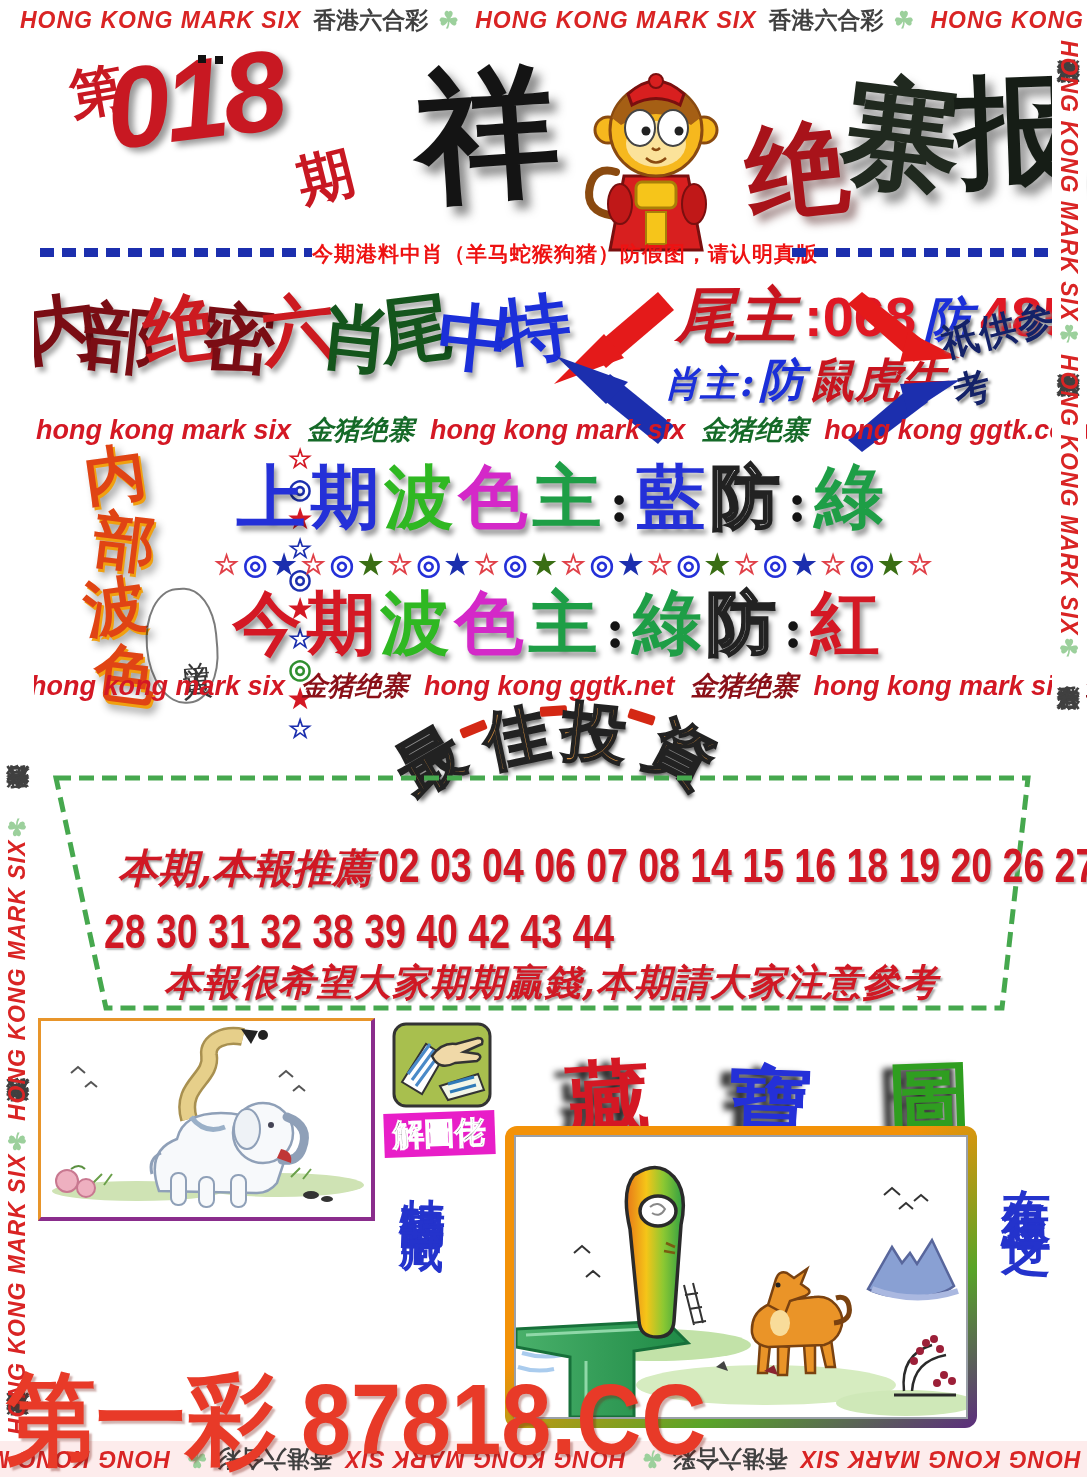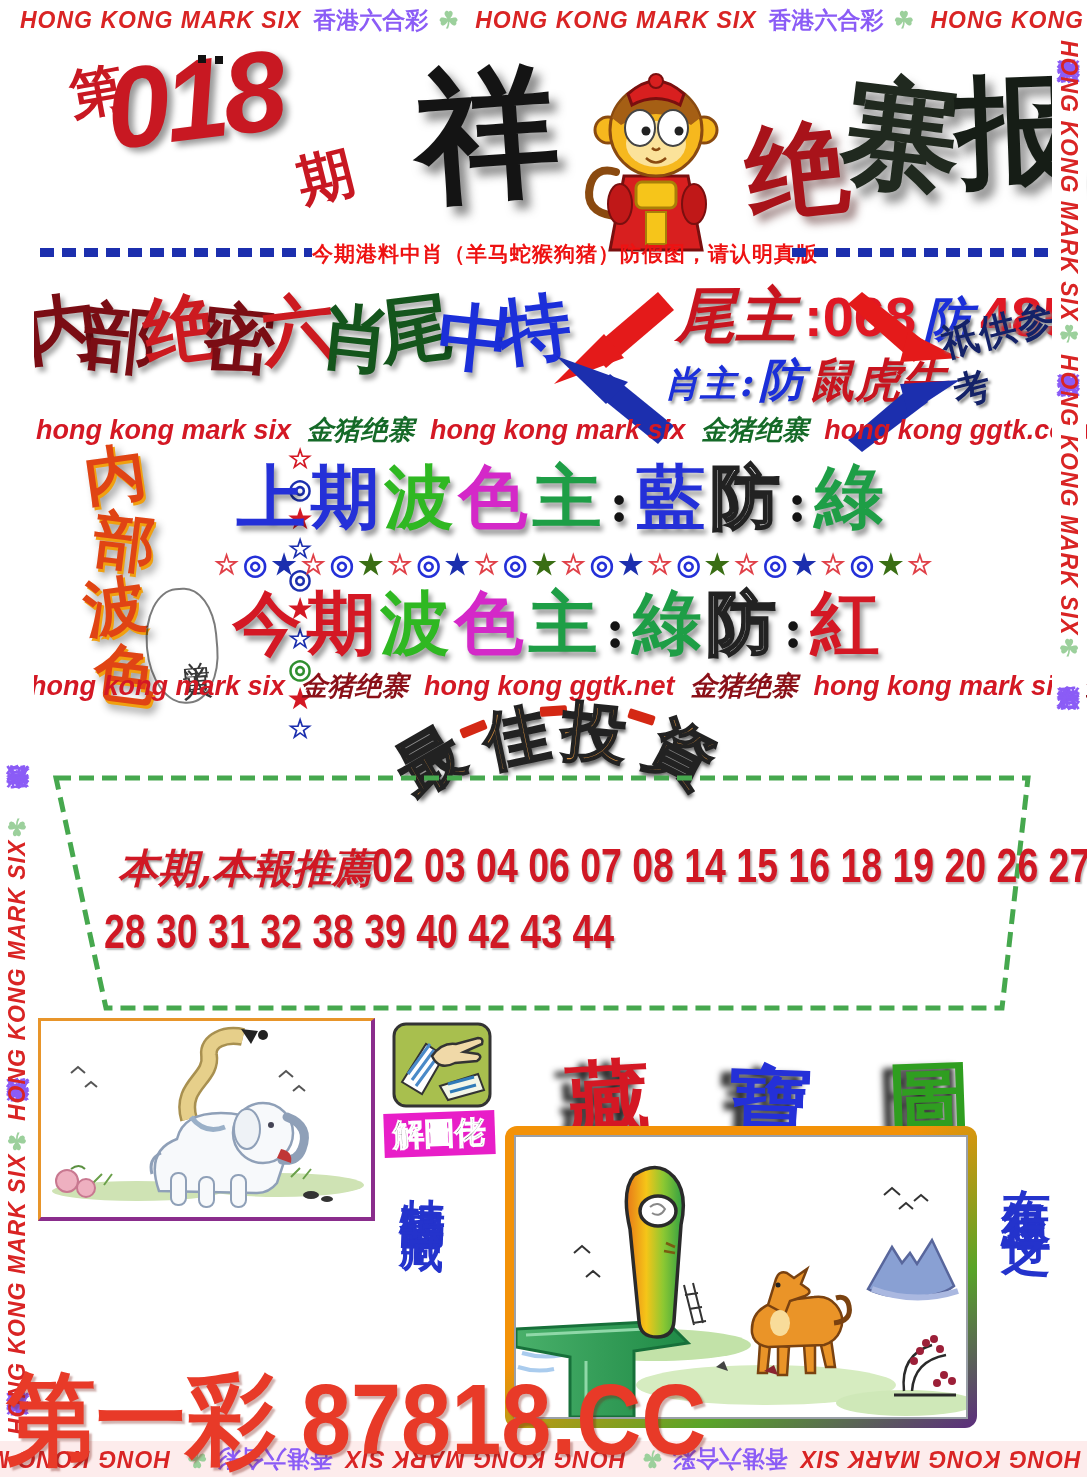--- a/index.html
+++ b/index.html
@@ -4,21 +4,21 @@
 <style>
   html,body{margin:0;padding:0}
   #page{position:relative;width:1087px;height:1477px;background:#fff;overflow:hidden;
         font-family:"Liberation Sans",sans-serif}
   .abs{position:absolute}
 
   
   .strip{position:absolute;background:#fff;white-space:nowrap;overflow:hidden;
          font-weight:bold;font-size:23px;z-index:2}
   .strip .en{color:#d92424;font-style:italic;margin:0 6px;letter-spacing:1px}
-  .strip .cn{color:#8b5cf6;margin:0 6px}
+  .strip .cn{color:#404040;margin:0 6px}
   .strip .leaf{color:#9cd09c;margin:0 4px}
   #strip-top{left:0;top:2px;width:1087px;height:36px;line-height:36px;padding-left:14px}
   #strip-bottom{left:0;top:1441px;width:1087px;height:36px;line-height:36px;
                 background:#fdecec;transform:rotate(180deg);padding-left:26px}
   .vstrip{writing-mode:vertical-rl;line-height:34px;height:1395px;width:34px;top:40px}
   #strip-left{left:0;transform:rotate(180deg)}
   #strip-right{left:1052px}
 
   
   .serifb{font-family:"DejaVu Serif","Liberation Serif",serif;font-weight:900}
@@ -112,21 +112,21 @@
   #bdash1{left:540px;top:706px;transform:rotate(-4deg)}
   #bdash2{left:628px;top:712px;transform:rotate(18deg)}
 
   
   #recommend-border{left:36px;top:770px;z-index:0}
   #watermark{left:150px;top:816px;font-size:106px;font-weight:bold;color:#b5b5b5;
              opacity:.55;white-space:nowrap;z-index:1;letter-spacing:2px}
   .rec-line{z-index:3;white-space:nowrap;color:#d01824}
   #rec-line-a{left:118px;top:838px;display:flex;align-items:baseline}
   #rec-label{font-family:"DejaVu Serif",serif;font-weight:900;font-style:italic;font-size:40px;
-             text-shadow:2px 2px 2px #aaa;}
+             text-shadow:2px 2px 2px #aaa;margin-right:6px}
   .rec-nums{font-size:48px;font-weight:700;transform:scaleX(.78);transform-origin:left;
             letter-spacing:0;text-shadow:2px 2px 2px #bbb}
   #rec-line-b{left:104px;top:904px}
   #rec-wish{left:164px;top:958px;font-family:"DejaVu Serif",serif;font-weight:900;font-style:italic;
             font-size:37px;letter-spacing:1px;text-shadow:2px 2px 2px #aaa}
 
   
   #elephant-frame{left:38px;top:1018px;width:330px;height:196px;background:#fff;
                   border:3px solid #e8952a;border-right:4px solid #8a2d8c;
                   border-bottom:4px solid #8a2d8c;z-index:5}
@@ -330,20 +330,21 @@
   <div class="banner-ch" id="banner-ch3">資</div>
 
   <svg class="abs" id="recommend-border" width="1012" height="246" viewBox="0 0 1012 246">
     <polygon points="20,8 992,8 966,238 70,238" fill="none" stroke="#46a84e" stroke-width="5" stroke-dasharray="15 8"></polygon>
   </svg>
   <div class="abs rec-line" id="rec-line-a">
     <span id="rec-label">本期,本報推薦</span>
     <span class="rec-nums">02 03 04 06 07 08 14 15 16 18 19 20 26 27</span>
   </div>
   <div class="abs rec-line rec-nums" id="rec-line-b">28 30 31 32 38 39 40 42 43 44</div>
+  <div class="abs rec-line" id="rec-wish">本報很希望大家期期贏錢,本期請大家注意參考</div>
 
   <div class="abs" id="elephant-frame">
     <svg width="324" height="190" viewBox="0 0 324 190">
       <ellipse cx="96" cy="170" rx="85" ry="10" fill="#cfe3b4"></ellipse>
       <ellipse cx="238" cy="164" rx="85" ry="12" fill="#cfe3b4"></ellipse>
       <path d="M52,162 l9,-9 M63,164 l8,-11 M250,156 l9,-9 M262,158 l8,-10" stroke="#6aa04a" stroke-width="2" fill="none"></path>
       <path d="M30,52 l7,-6 l7,6 M44,66 l6,-5 l6,5 M238,56 l7,-6 l7,6 M252,70 l6,-5 l6,5" stroke="#555" stroke-width="2" fill="none"></path>
       <circle cx="26" cy="160" r="11" fill="#eeb0c0" stroke="#c87890" stroke-width="2"></circle>
       <circle cx="45" cy="167" r="9" fill="#eeb0c0" stroke="#c87890" stroke-width="2"></circle>
       <path d="M30,148 q8,-6 14,0" stroke="#5a9040" stroke-width="2" fill="none"></path>

